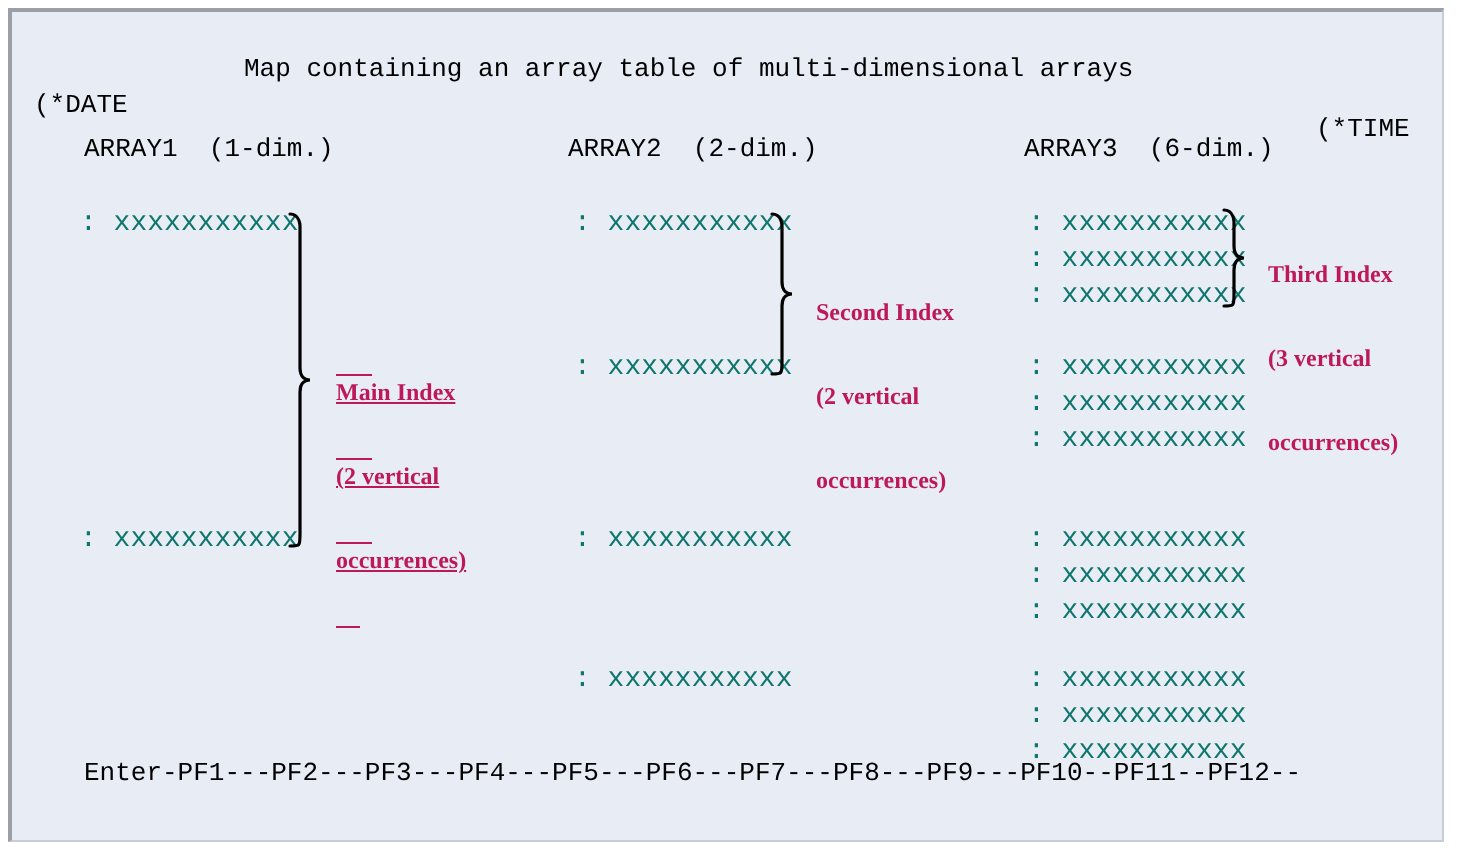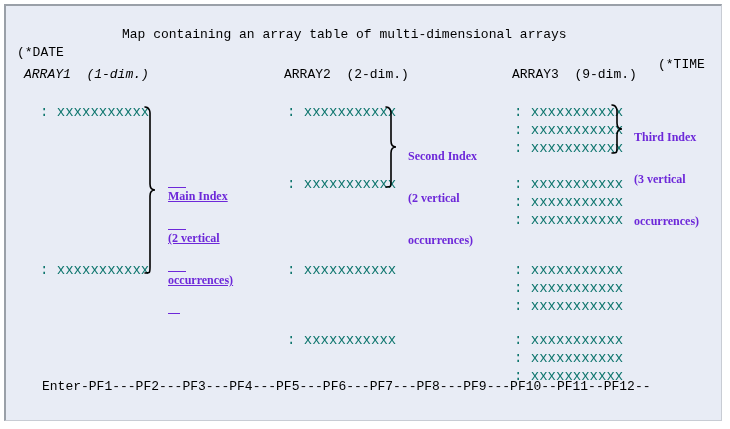--- a/index.html
+++ b/index.html
@@ -47,30 +47,30 @@
     color: #000000;
     white-space: pre;
     letter-spacing: 0px;
   }
   .serif-label {
     position: absolute;
     font-family: "Liberation Serif", "DejaVu Serif", serif;
     font-weight: bold;
     font-size: 12px;
     line-height: 14px;
-    color: #6d28d9;
+    color: #be185d;
     white-space: pre;
   }
 
   
   #status-date  { left: 11px;  top: 12px; margin-top: 28px; }
   #status-time  { left: 652px; top: 12px; margin-top: 40px; }
   #map-title    { left: 116px; top: 22px; }
 
-  #col-head-1 { left: 18px;  top: 62px; font-style: italic; }
+  #col-head-1 { left: 36px;  top: 62px; }
   #col-head-2 { left: 278px; top: 62px; }
   #col-head-3 { left: 506px; top: 62px; }
 
   
   .array-col {
     position: absolute;
   }
   #array1-col { left: 34px;  top: 99px; width: 110px; }
   #array2-col { left: 281px; top: 99px; width: 110px; }
   #array3-col { left: 508px; top: 99px; width: 110px; }
@@ -119,21 +119,21 @@
     <div class="mono" id="status-date">(*DATE</div>
 
     <div class="mono" id="status-time">(*TIME</div>
 
     <div class="mono" id="map-title">Map containing an array table of multi-dimensional arrays</div>
 
     <div class="mono" id="col-head-1">ARRAY1  (1-dim.)</div>
 
     <div class="mono" id="col-head-2">ARRAY2  (2-dim.)</div>
 
-    <div class="mono" id="col-head-3">ARRAY3  (9-dim.)</div>
+    <div class="mono" id="col-head-3">ARRAY3  (6-dim.)</div>
 
     <div class="array-col" id="array1-col">
         <div class="array-row" style="top: 0px;">: xxxxxxxxxxx</div>
         <div class="array-row" style="top: 158px;">: xxxxxxxxxxx</div>
       </div>
 
     <div class="array-col" id="array2-col">
         <div class="array-row" style="top: 0px;">: xxxxxxxxxxx</div>
         <div class="array-row" style="top: 72px;">: xxxxxxxxxxx</div>
         <div class="array-row" style="top: 158px;">: xxxxxxxxxxx</div>

